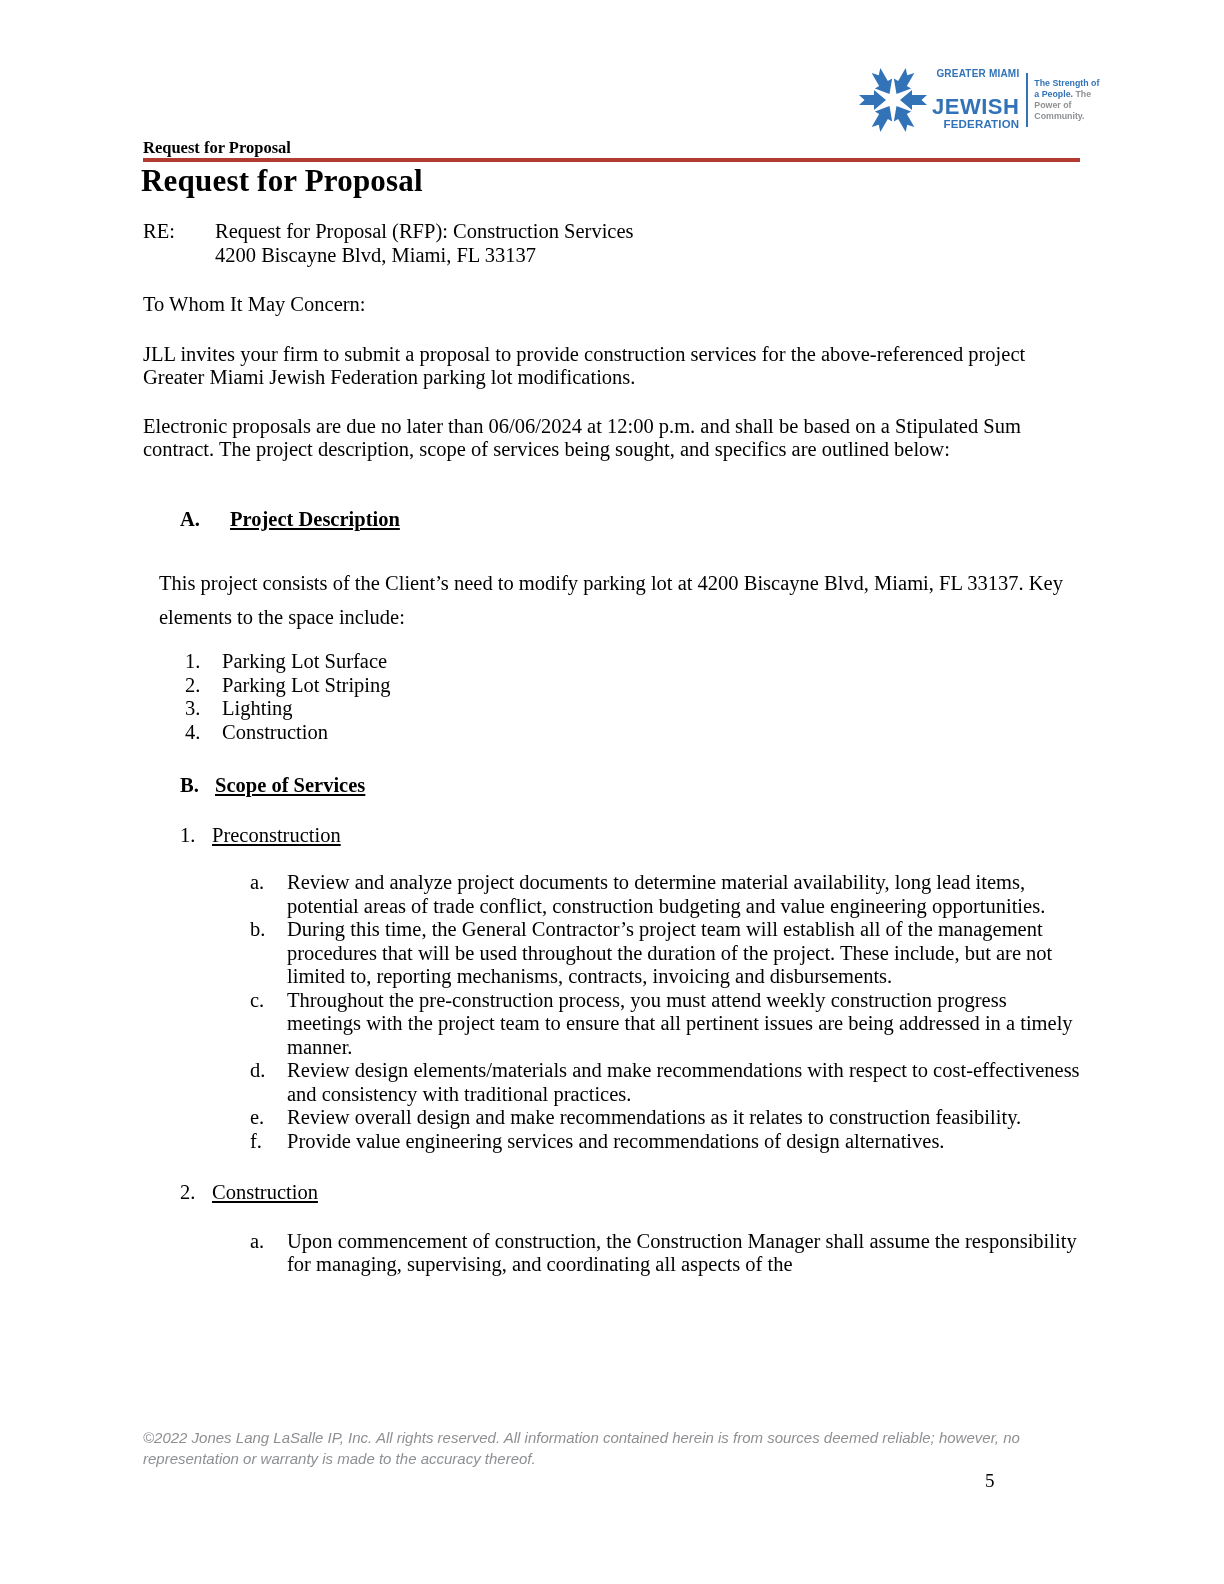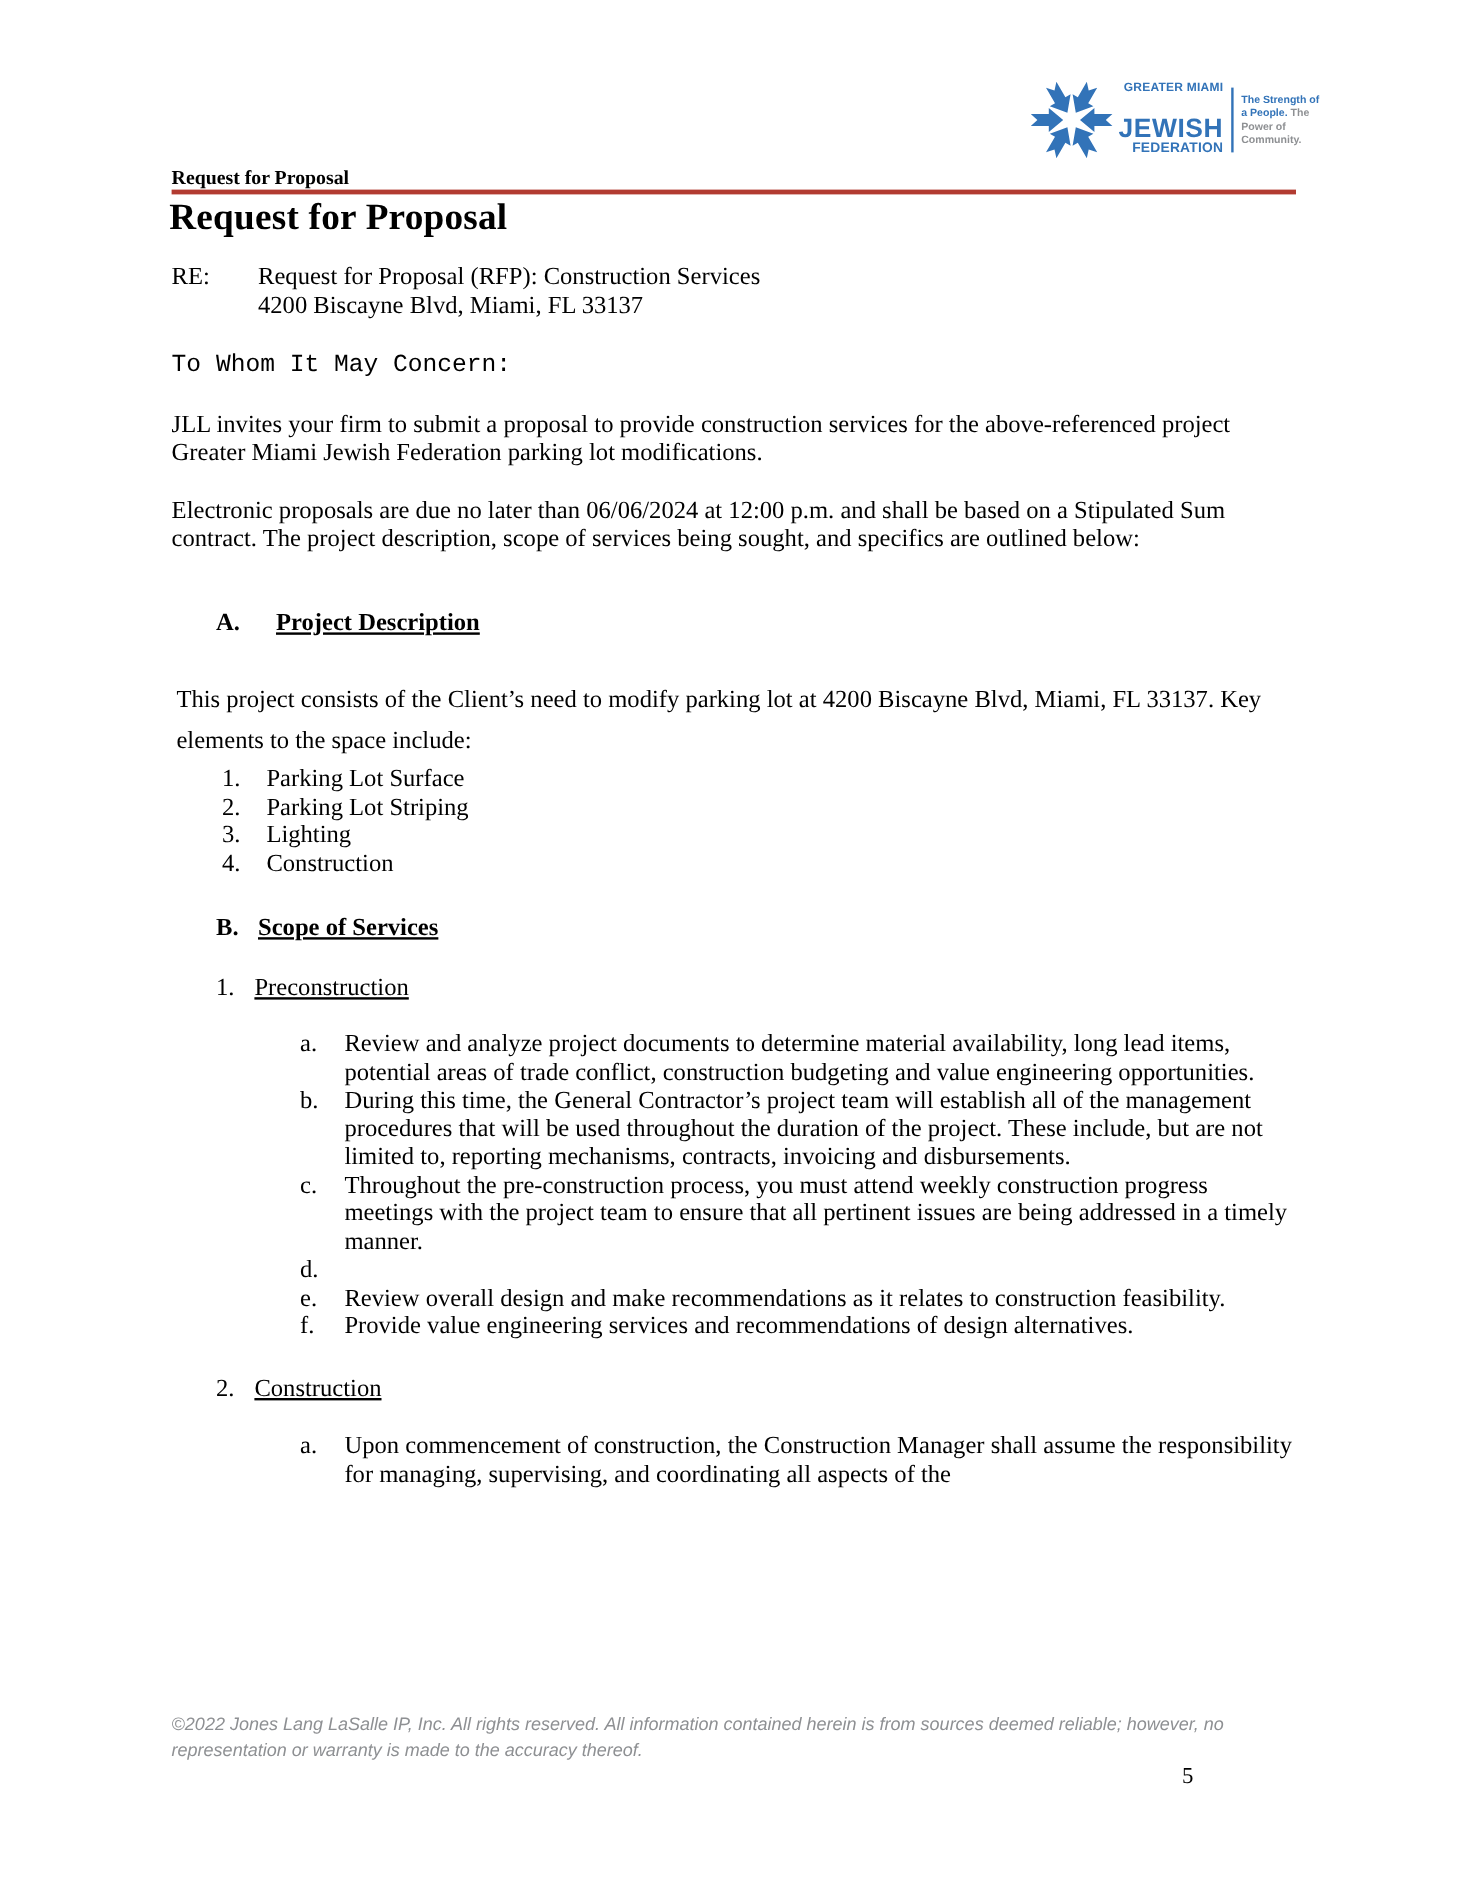--- a/index.html
+++ b/index.html
@@ -38,30 +38,30 @@
     font-size:31px;font-weight:bold;letter-spacing:.2px;
   }
   
   .content{
     position:absolute;left:143px;top:220px;width:945px;
     font-size:20.5px;line-height:23.5px;
   }
   .date{margin:0 0 56px 0;}
   .re-block{display:flex;margin:0 0 26px 0;}
   .re-label{width:72px;flex:0 0 auto;}
-  .salutation{margin:0 0 26px 0;font-family:Liberation Mono, monospace;}
+  .salutation{margin:0 0 26px 0;}
   .para1{margin:0 0 25px 0;}
   .para2{margin:0 0 46px 0;}
   .sec-heading{display:flex;font-weight:bold;}
   .sec-a{margin:0 0 35px 0;}
   .sec-a .sec-marker{margin-left:37px;width:50px;flex:0 0 auto;}
   .sec-b{margin:30px 0 26px 0;}
   .sec-b .sec-marker{margin-left:37px;width:35px;flex:0 0 auto;}
   .u{text-decoration:underline;}
-  .intro-a{line-height:34px;margin:4px;}
+  .intro-a{line-height:34px;margin:16px;}
   .num-list{margin:0;}
   .num-list .li{display:flex;}
   .num-list .li-marker{margin-left:42px;width:37px;flex:0 0 auto;}
   .sub-heading{display:flex;margin:0 0 24px 0;}
   .sub-heading .li-marker{margin-left:37px;width:32px;flex:0 0 auto;}
   .alpha-list{margin:0;}
   .alpha-list .li{display:flex;}
   .alpha-list .li-marker{margin-left:107px;width:37px;flex:0 0 auto;}
   .alpha-list .li-text{width:796px;}
   .sub2{margin-top:28px;}
@@ -172,20 +172,21 @@
       <div class="li">
         <span class="li-marker">b.</span>
         <span class="li-text">During this time, the General Contractor’s project team will establish all of the management procedures that will be used throughout the duration of the project. These include, but are not limited to, reporting mechanisms, contracts, invoicing and disbursements.</span>
       </div>
       <div class="li">
         <span class="li-marker">c.</span>
         <span class="li-text">Throughout the pre-construction process, you must attend weekly construction progress meetings with the project team to ensure that all pertinent issues are being addressed in a timely manner.</span>
       </div>
       <div class="li">
         <span class="li-marker">d.</span>
+        <span class="li-text">Review design elements/materials and make recommendations with respect to cost-effectiveness and consistency with traditional practices.</span>
       </div>
       <div class="li">
         <span class="li-marker">e.</span>
         <span class="li-text">Review overall design and make recommendations as it relates to construction feasibility.</span>
       </div>
       <div class="li">
         <span class="li-marker">f.</span>
         <span class="li-text">Provide value engineering services and recommendations of design alternatives.</span>
       </div>
     </div>

